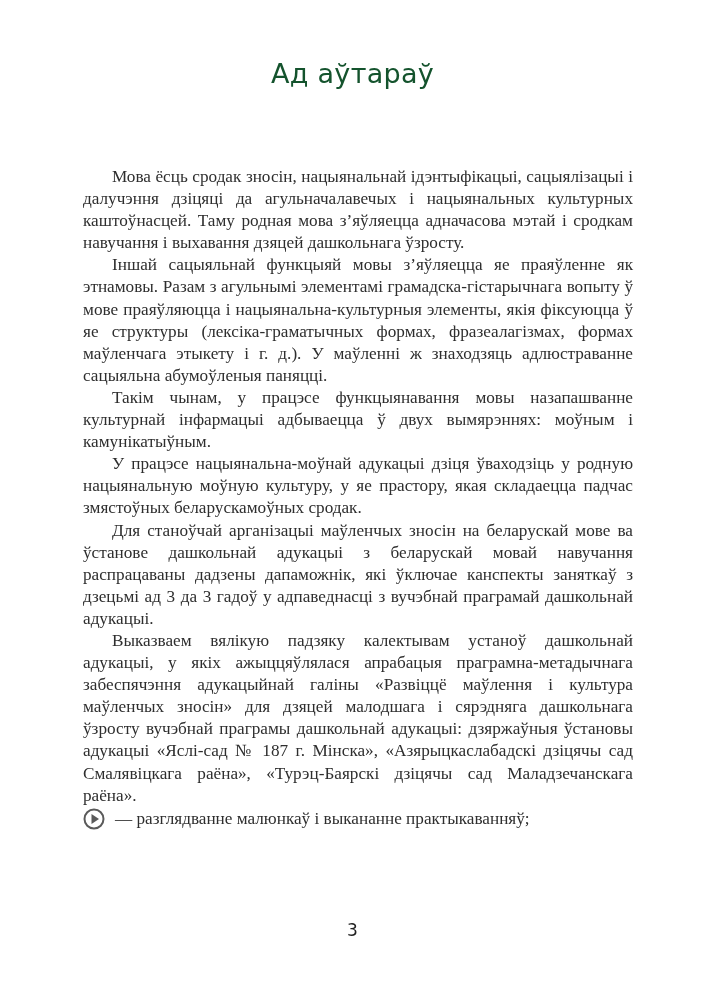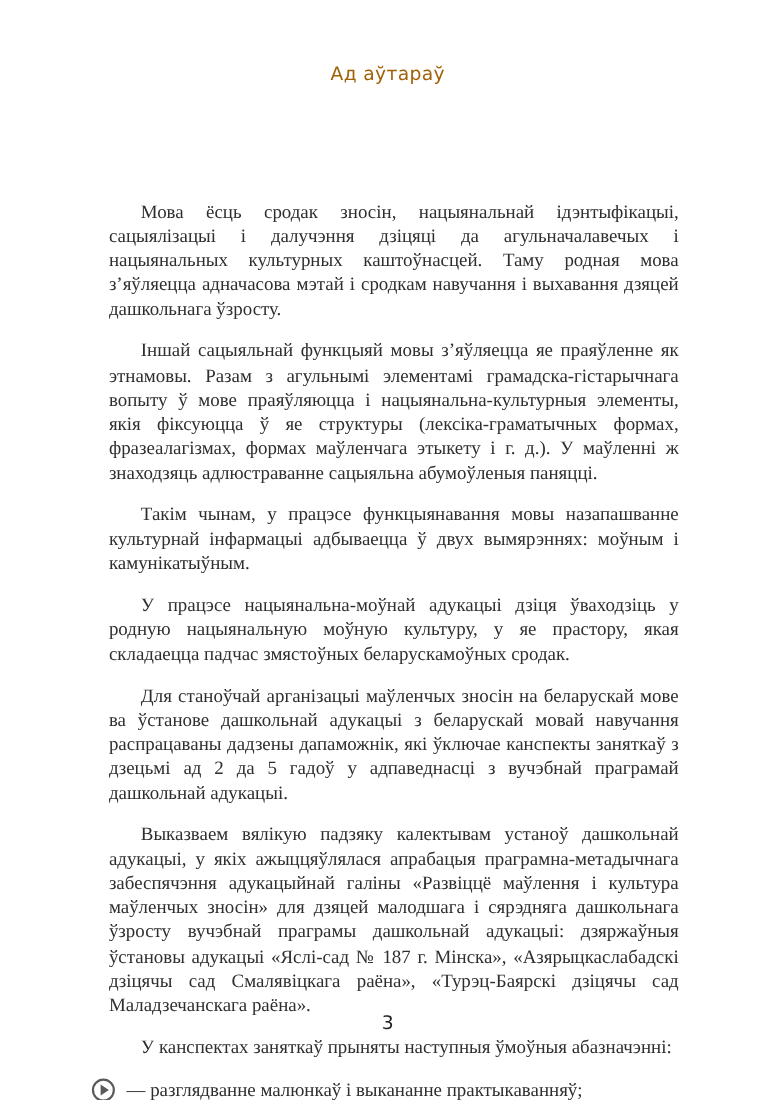--- a/index.html
+++ b/index.html
@@ -1,49 +1,48 @@
 <!DOCTYPE html>
 <html><head>
   <meta charset="utf-8">
   <style>
     html, body { margin: 0; padding: 0; background: #ffffff; }
     body { width: 705px; height: 1000px; position: relative; overflow: hidden; color: #2b2b2b; }
     .page { position: absolute; left: 0; top: 0; width: 705px; height: 1000px; }
     .title {
       position: absolute; left: 0; right: 0; top: 58px; text-align: center;
-      font-family: "DejaVu Sans", sans-serif; font-size: 17px; font-weight: normal; letter-spacing: 0.3px;
-      color: #a16207; margin: 0;
+      font-family: "DejaVu Sans", sans-serif; font-size: 27px; font-weight: normal; letter-spacing: 0.3px;
+      color: #14532d; margin: 0;
     }
     .body-text {
       position: absolute; left: 83px; width: 550px; top: 166px;
       font-family: "Liberation Serif", serif; font-size: 17.2px; line-height: 22.1px;
       color: #2e2e2e;
     }
-    .body-text p { margin: 16px; text-align: justify; text-indent: 29px; font-family: Liberation Serif, serif; }
+    .body-text p { margin: 0; text-align: justify; text-indent: 29px; font-family: Liberation Serif, serif; }
     .legend-line { display: flex; align-items: center; margin: 0; height: 24px; }
     .legend-line .icon { width: 22px; height: 22px; margin-right: 10px; flex: 0 0 22px; }
     .page-number {
       position: absolute; left: 0; right: 0; top: 920px; text-align: center;
       font-family: "DejaVu Sans", sans-serif; font-size: 17px; color: #222;
     }
   </style>
 </head>
 <body>
 
 <div class="page">
   <h1 class="title">Ад аўтараў</h1>
 
   <div class="body-text">
     <p>Мова ёсць сродак зносін, нацыянальнай ідэнтыфікацыі, сацыялізацыі і далучэння дзіцяці да агульначалавечых і нацыянальных культурных каштоўнасцей. Таму родная мова з’яўляецца адначасова мэтай і сродкам навучання і выхавання дзяцей дашкольнага ўзросту.</p>
     <p>Іншай сацыяльнай функцыяй мовы з’яўляецца яе праяўленне як этнамовы. Разам з агульнымі элементамі грамадска-гістарычнага вопыту ў мове праяўляюцца і нацыянальна-культурныя элементы, якія фіксуюцца ў яе структуры (лексіка-граматычных формах, фразеалагізмах, формах маўленчага этыкету і г. д.). У маўленні ж знаходзяць адлюстраванне сацыяльна абумоўленыя паняцці.</p>
     <p>Такім чынам, у працэсе функцыянавання мовы назапашванне культурнай інфармацыі адбываецца ў двух вымярэннях: моўным і камунікатыўным.</p>
     <p>У працэсе нацыянальна-моўнай адукацыі дзіця ўваходзіць у родную нацыянальную моўную культуру, у яе прастору, якая складаецца падчас змястоўных беларускамоўных сродак.</p>
-    <p>Для станоўчай арганізацыі маўленчых зносін на беларускай мове ва ўстанове дашкольнай адукацыі з беларускай мовай навучання распрацаваны дадзены дапаможнік, які ўключае канспекты заняткаў з дзецьмі ад 2 да 5 гадоў у адпаведнасці з вучэбнай праграмай дашкольнай адукацыі.</p>
+    <p>Для станоўчай арганізацыі маўленчых зносін на беларускай мове ва ўстанове дашкольнай адукацыі з беларускай мовай навучання распрацаваны дадзены дапаможнік, які ўключае канспекты заняткаў з дзецьмі ад 3 да 3 гадоў у адпаведнасці з вучэбнай праграмай дашкольнай адукацыі.</p>
     <p>Выказваем вялікую падзяку калектывам устаноў дашкольнай адукацыі, у якіх ажыццяўлялася апрабацыя праграмна-метадычнага забеспячэння адукацыйнай галіны «Развіццё маўлення і культура маўленчых зносін» для дзяцей малодшага і сярэдняга дашкольнага ўзросту вучэбнай праграмы дашкольнай адукацыі: дзяржаўныя ўстановы адукацыі «Яслі-сад № 187 г. Мінска», «Азярыцкаслабадскі дзіцячы сад Смалявіцкага раёна», «Турэц-Баярскі дзіцячы сад Маладзечанскага раёна».</p>
-    <p>У канспектах заняткаў прыняты наступныя ўмоўныя абазначэнні:</p>
 
     <div class="legend-line">
       <svg class="icon" viewBox="0 0 22 22">
         <circle cx="11" cy="11" r="9.5" fill="none" stroke="#5a5a5a" stroke-width="2"></circle>
         <polygon points="8.5,6 16,11 8.5,16" fill="#5a5a5a"></polygon>
       </svg>
       <span>— разглядванне малюнкаў і выкананне практыкаванняў;</span>
     </div>
 
   </div>

